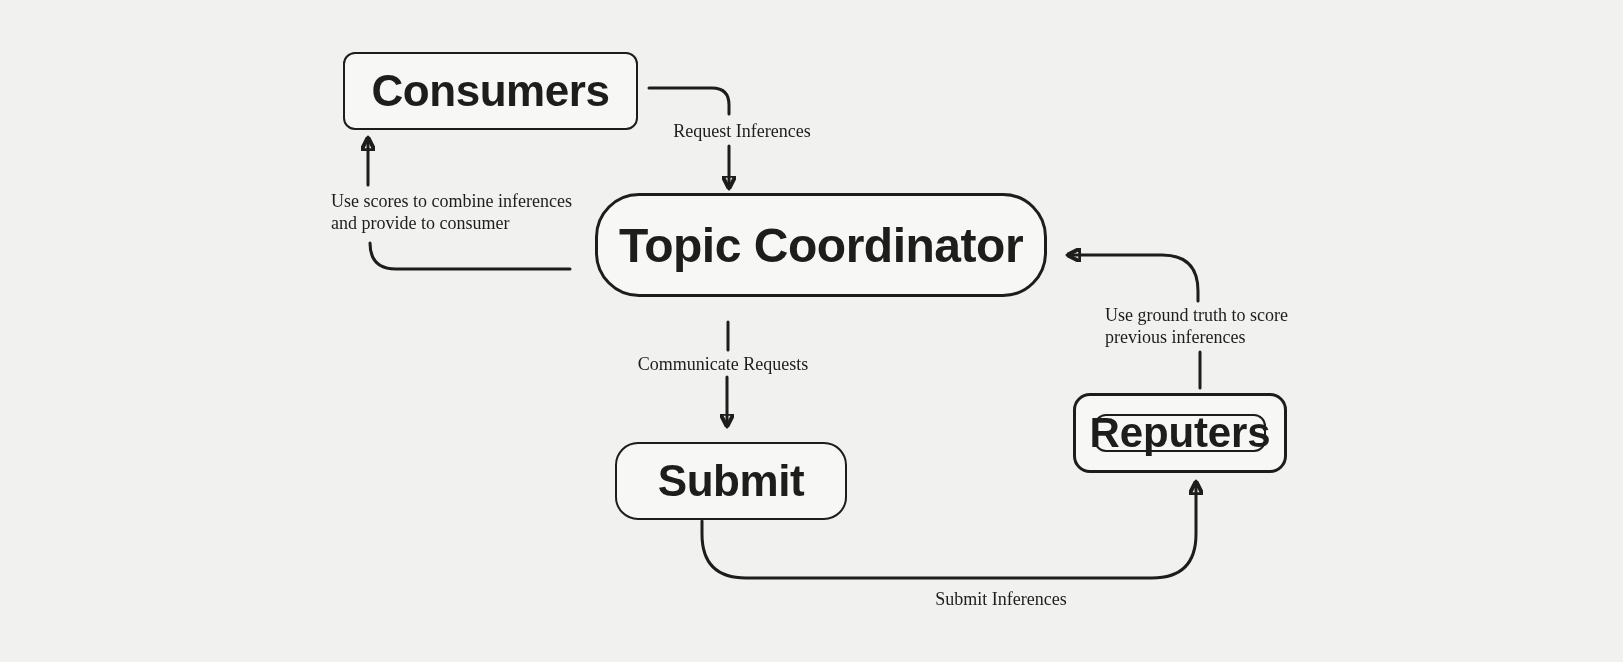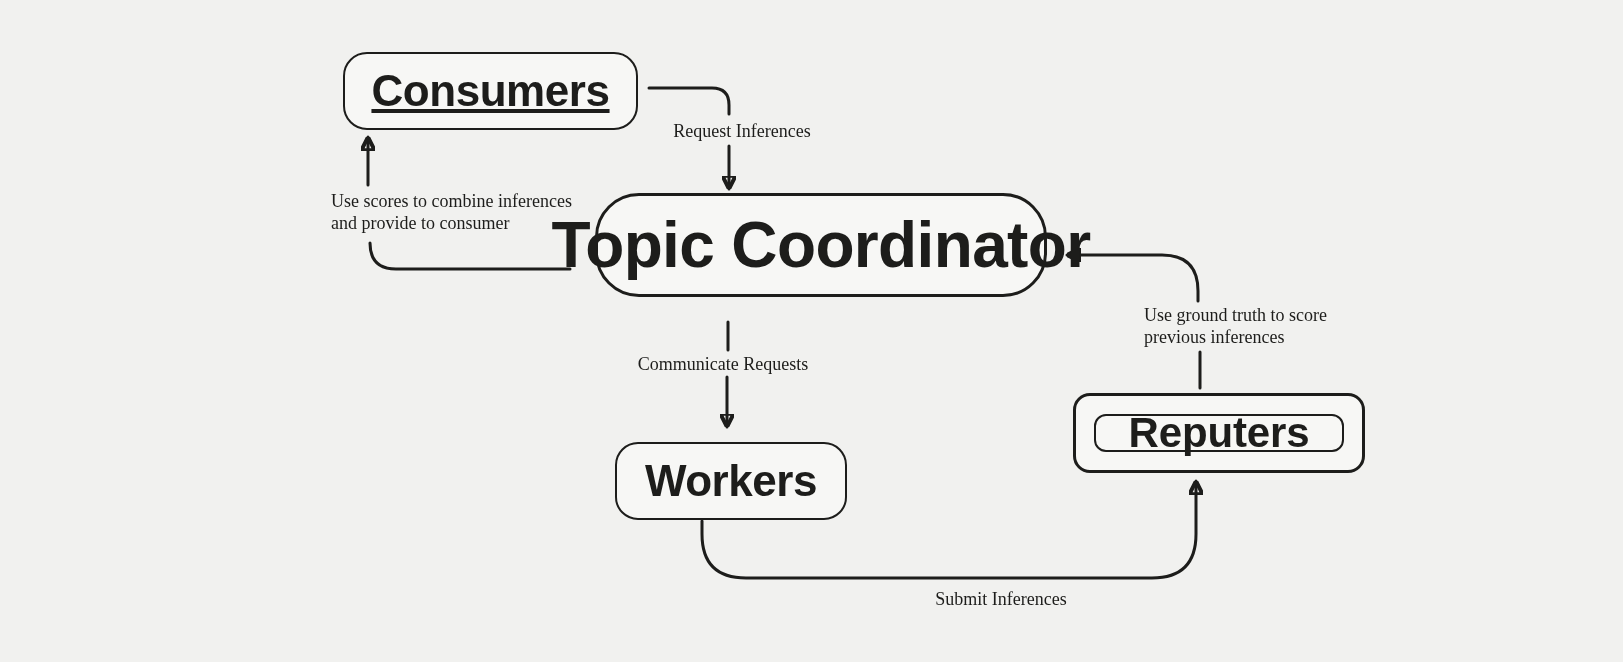--- a/index.html
+++ b/index.html
@@ -37,37 +37,36 @@
     border: 2px solid #1d1d1b;
     display: flex;
     align-items: center;
     justify-content: center;
     font-weight: 600;
     letter-spacing: -0.01em;
     white-space: nowrap;
   }
   .node-consumers {
     left: 343px; top: 52px; width: 295px; height: 78px;
-    border-radius: 24px;
+    border-radius: 12px;
     font-size: 44px;
-    text-decoration: underline;
   }
   .node-topic-coordinator {
     left: 595px; top: 193px; width: 452px; height: 104px;
     border-width: 3.5px;
     border-radius: 44px;
-    font-size: 64px;
+    font-size: 48px;
   }
   .node-workers {
     left: 615px; top: 442px; width: 232px; height: 78px;
     border-radius: 23px;
     font-size: 44px;
   }
   .node-reputers-outer {
-    left: 1073px; top: 393px; width: 292px; height: 80px;
+    left: 1073px; top: 393px; width: 214px; height: 80px;
     border-width: 3px;
     border-radius: 17px;
     padding: 18px;
   }
   .node-reputers-inner {
     box-sizing: border-box;
     width: 100%;
     height: 100%;
     background: #f7f7f5;
     border: 2px solid #1d1d1b;
@@ -87,21 +86,21 @@
     font-family: Liberation Serif, serif;
   }
   .edge-label.centered {
     transform: translateX(-50%);
     text-align: center;
     white-space: nowrap;
   }
   .lbl-request   { left: 742px;  top: 120px; }
   .lbl-scores    { left: 287px;  top: 190px; margin-left: 44px; }
   .lbl-comm      { left: 723px;  top: 353px; }
-  .lbl-ground    { left: 1144px; top: 304px; }
+  .lbl-ground    { left: 1105px; top: 304px; }
   .lbl-submit    { left: 1001px;  top: 588px; }
 </style>
 </head>
 <body>
 
 <div class="canvas">
 
   <svg class="edges-svg" viewBox="0 0 1623 662" xmlns="http://www.w3.org/2000/svg">
     <defs>
       <marker id="ah" viewBox="0 0 10 10" refX="10" refY="5" markerWidth="4.6" markerHeight="4.4" orient="auto-start-reverse">
@@ -126,21 +125,21 @@
 
   <div class="node node-consumers">
     <span>Consumers</span>
   </div>
 
   <div class="node node-topic-coordinator">
     <span>Topic Coordinator</span>
   </div>
 
   <div class="node node-workers">
-    <span>Workers</span>
+    <span>Submit</span>
   </div>
 
   <div class="node node-reputers-outer">
     <div class="node-reputers-inner">
       <span>Reputers</span>
     </div>
   </div>
 
   <div class="edge-label centered lbl-request">Request Inferences</div>
 

